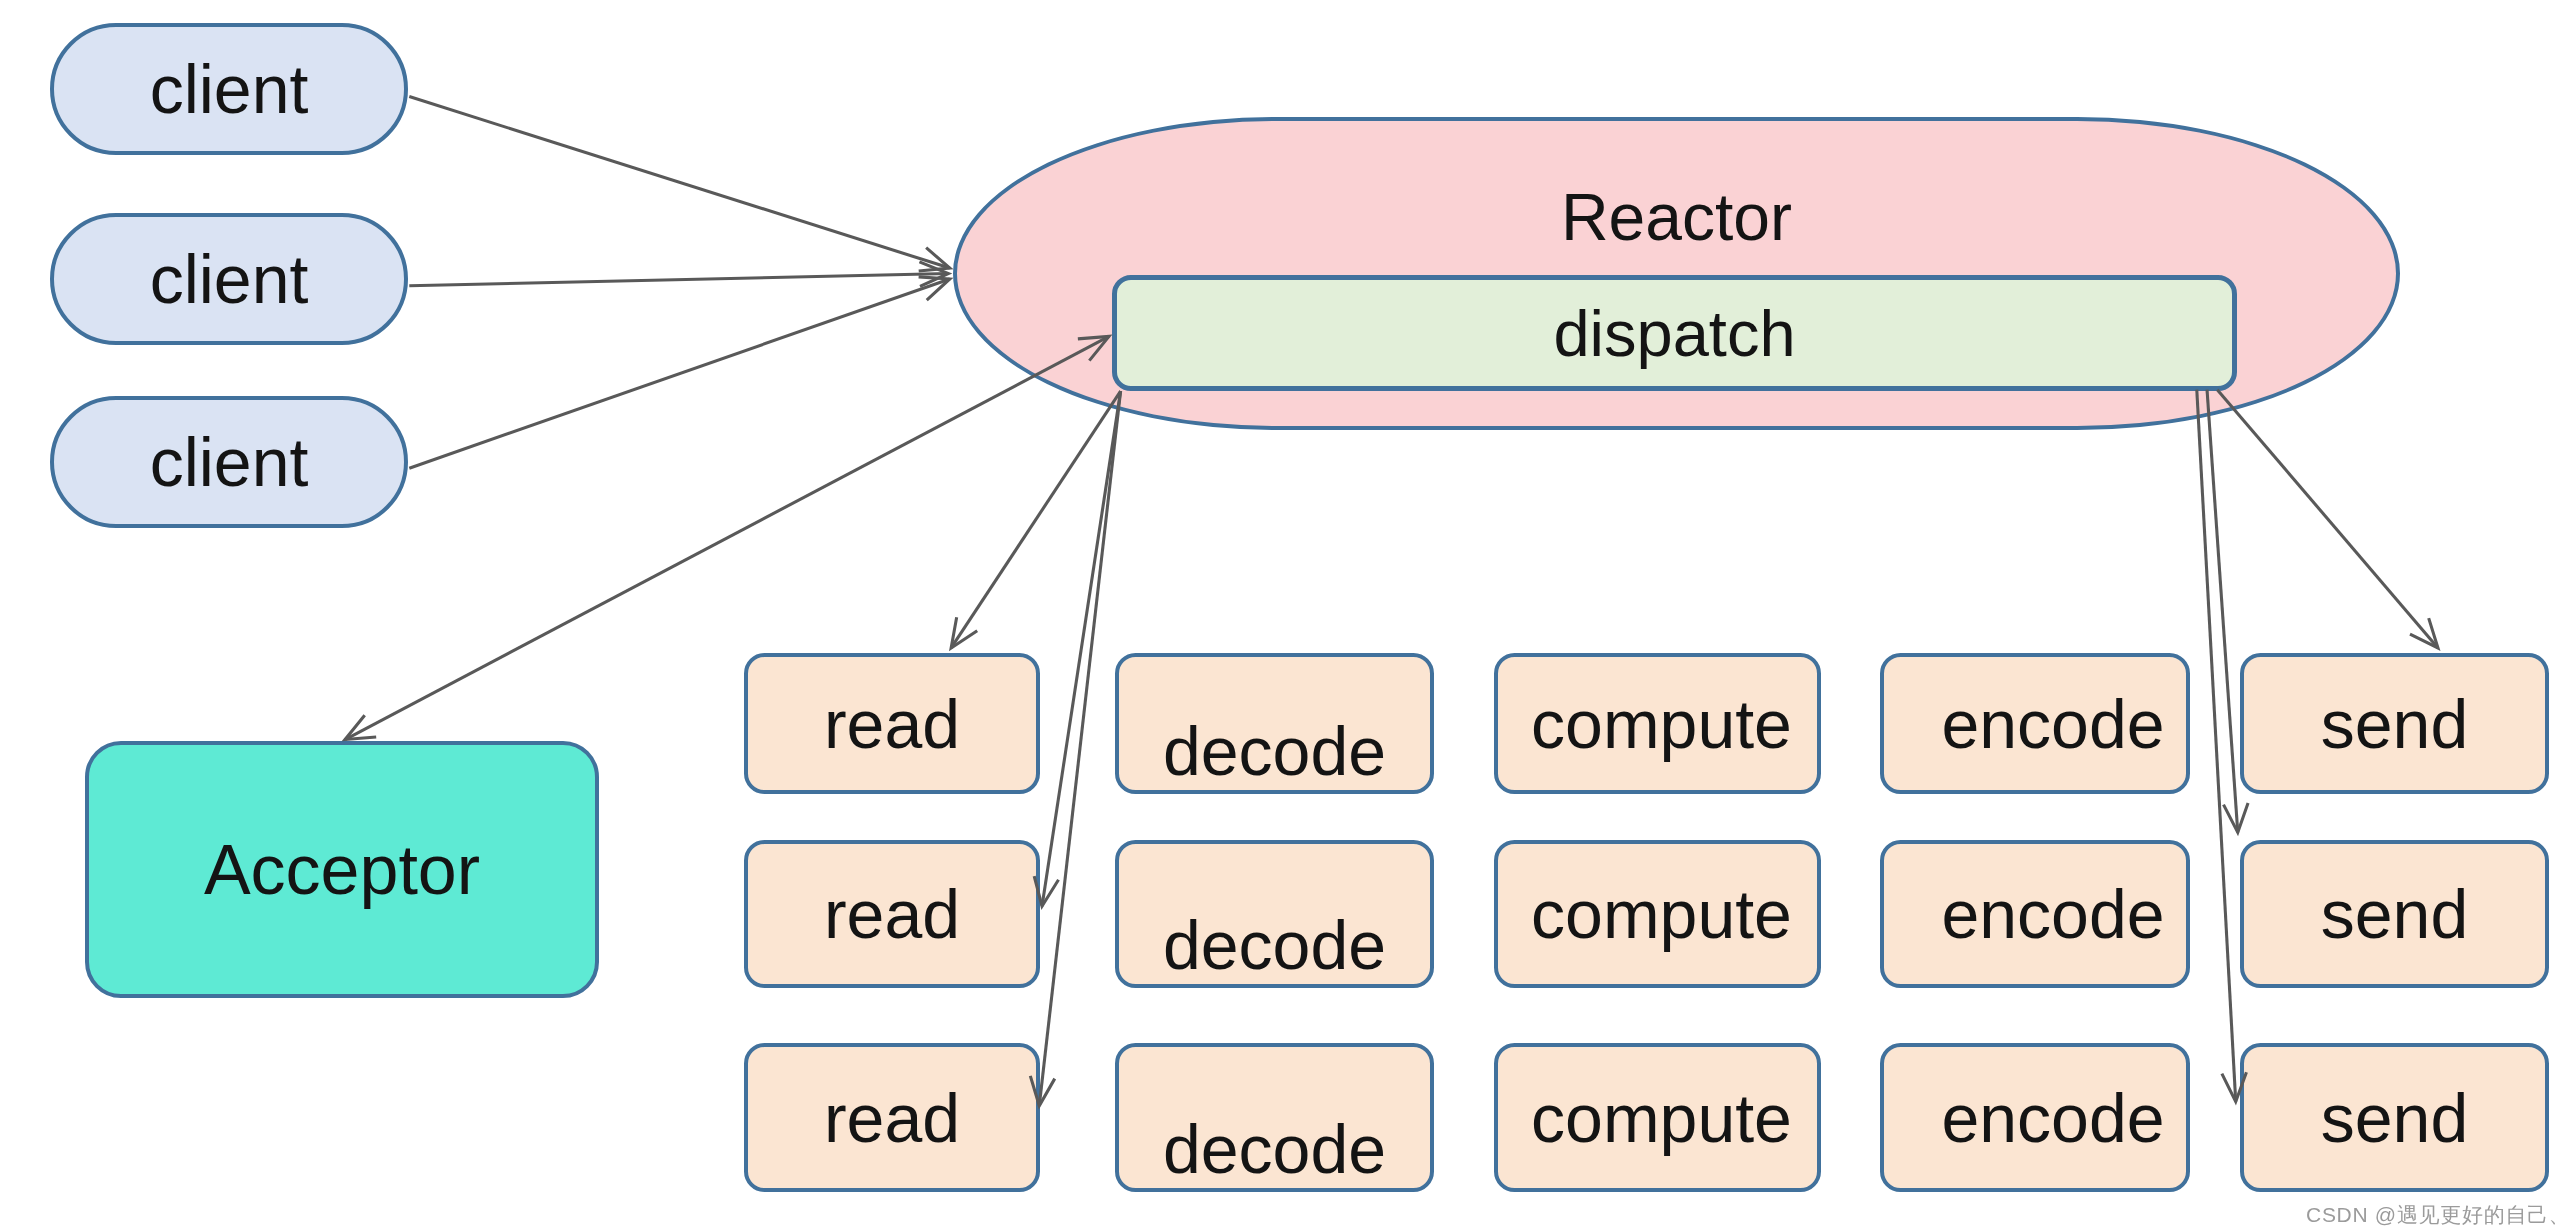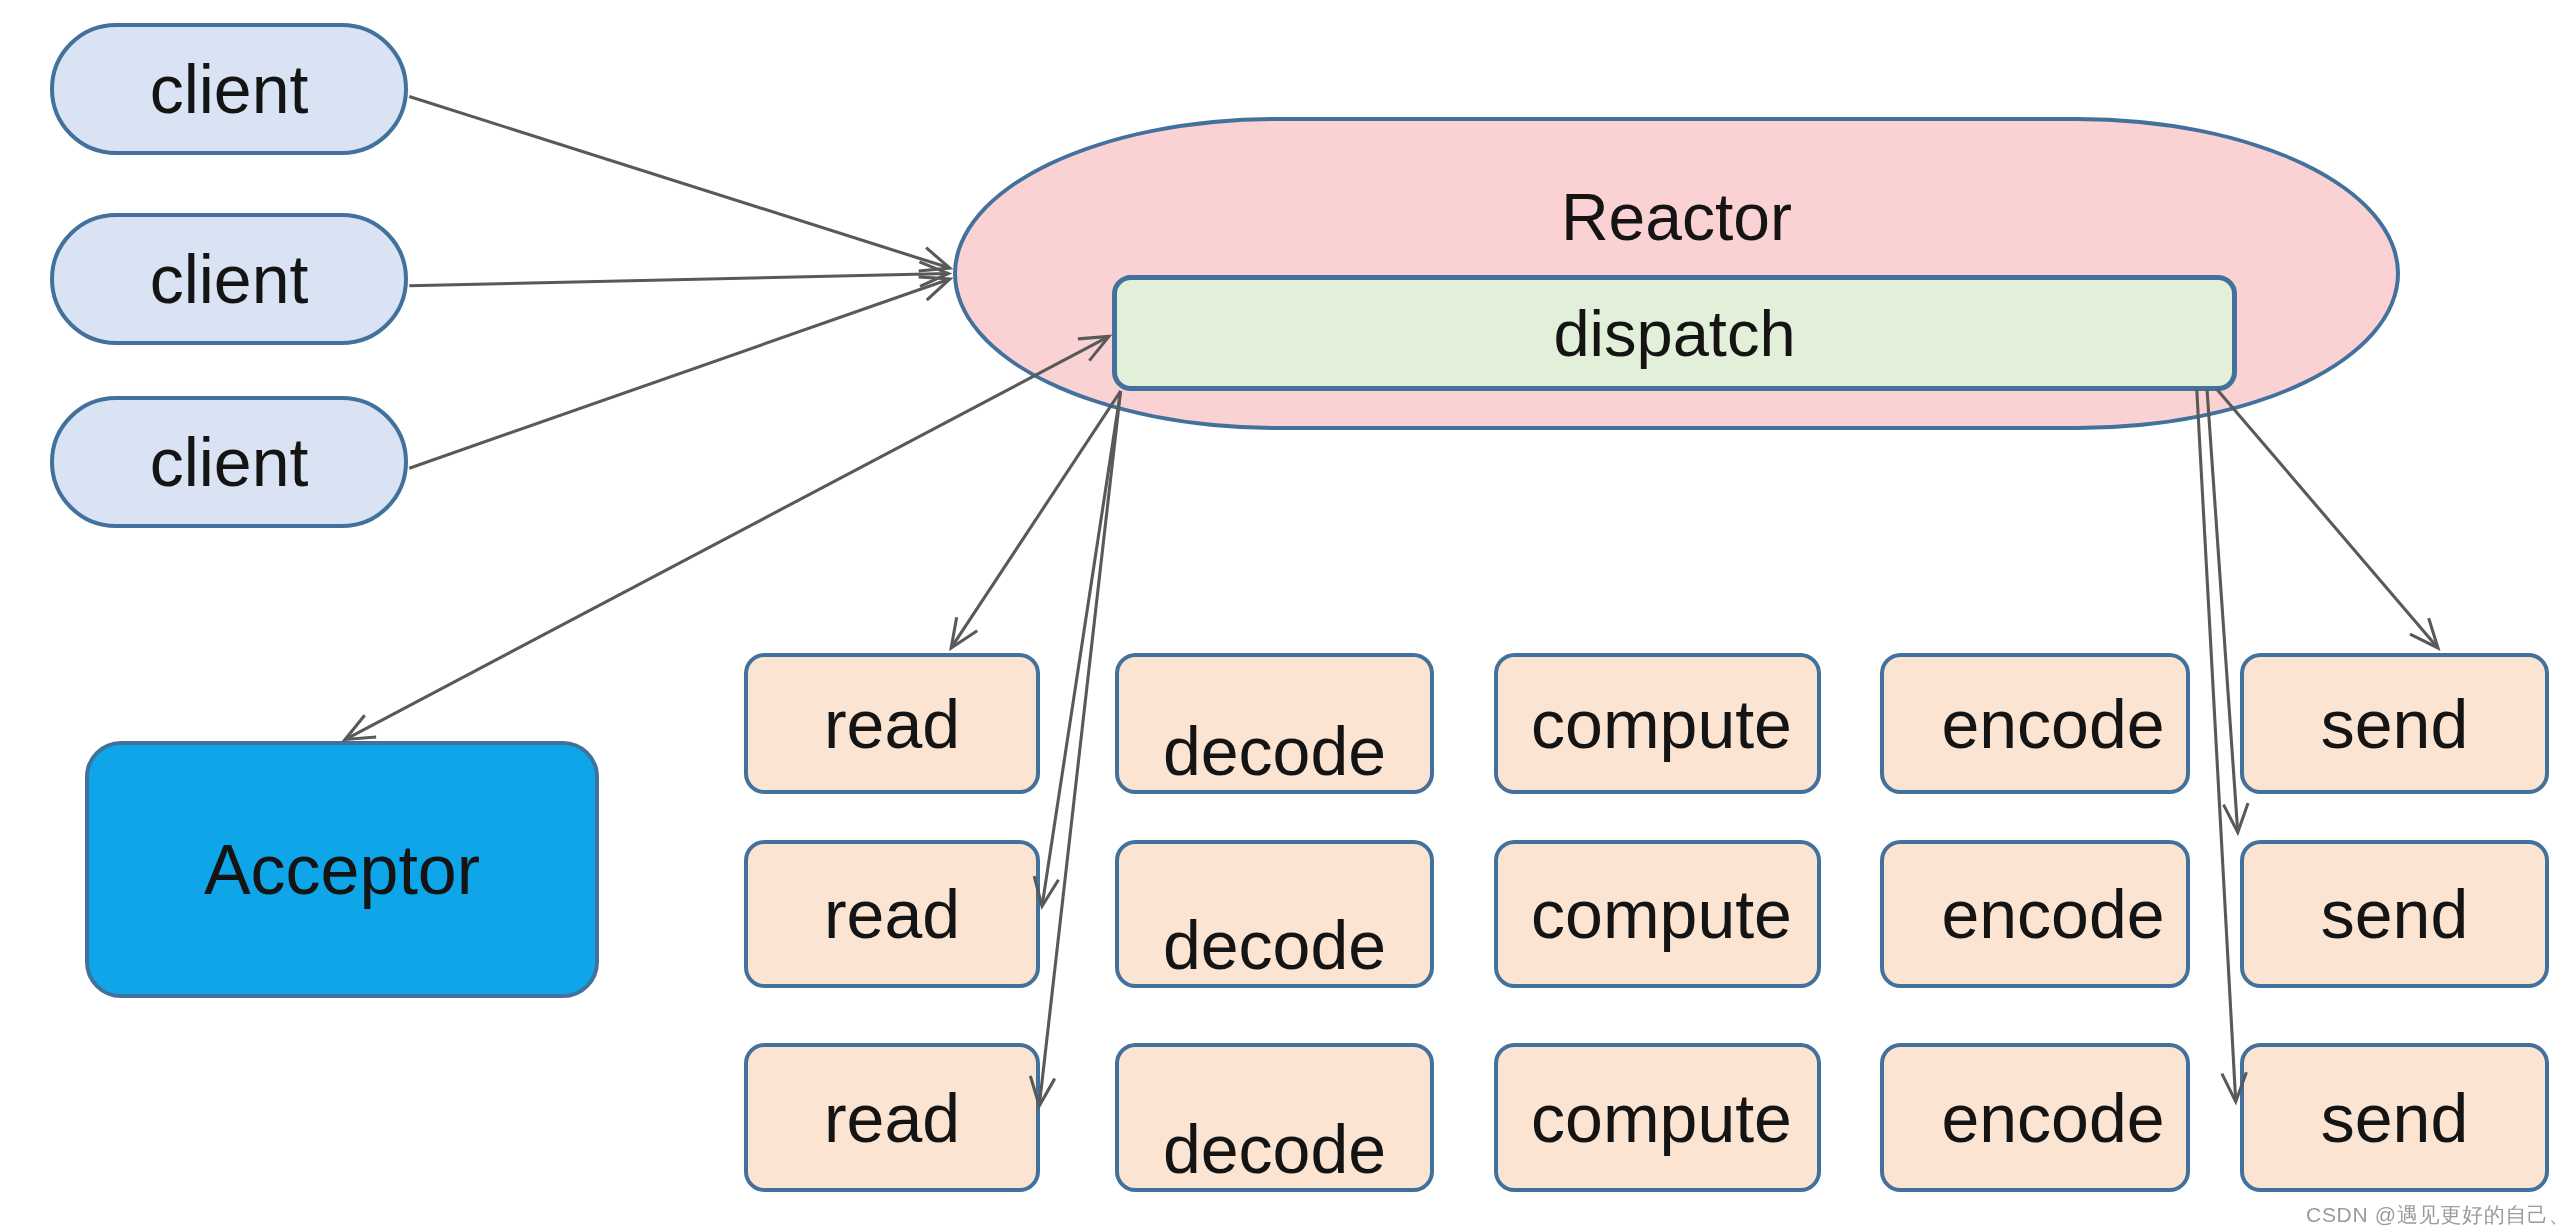--- a/index.html
+++ b/index.html
@@ -68,21 +68,21 @@
     border-radius: 19px;
     font-size: 65px;
   }
 
   
   .acceptor {
     left: 85px;
     top: 741px;
     width: 514px;
     height: 257px;
-    background: #0ea5e9;
+    background: #5eead4;
     border: 4.8px solid #41719c;
     border-radius: 36px;
     font-size: 70px;
   }
 
   
   .worker {
     background: #fbe5d2;
     border: 4.1px solid #41719c;
     border-radius: 20.5px;

